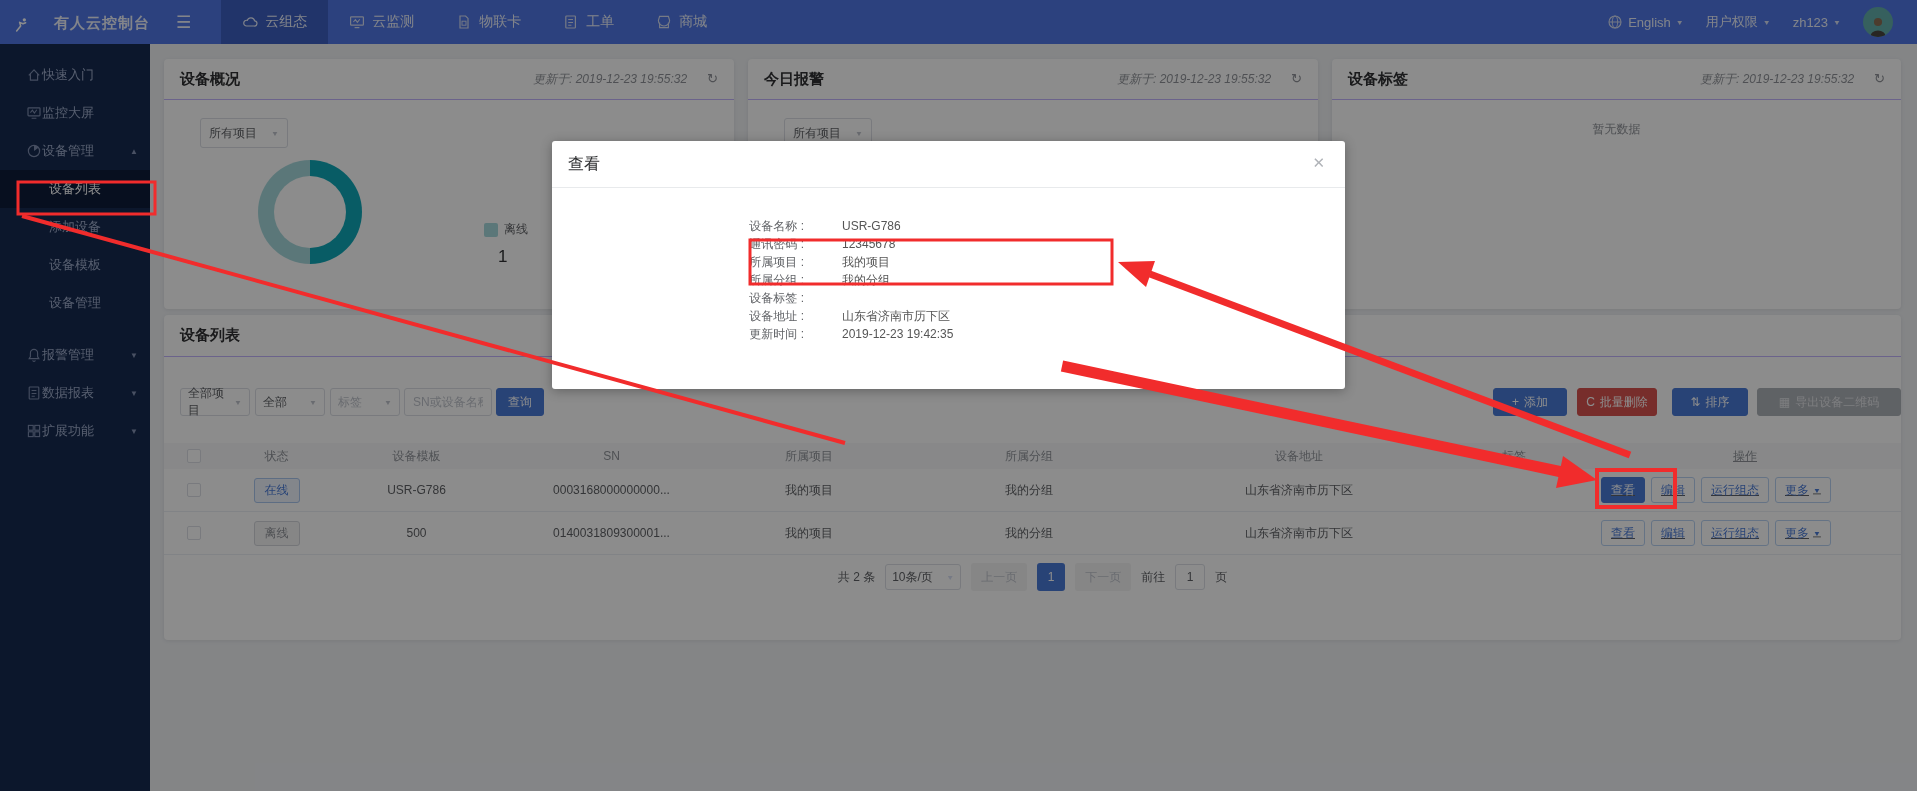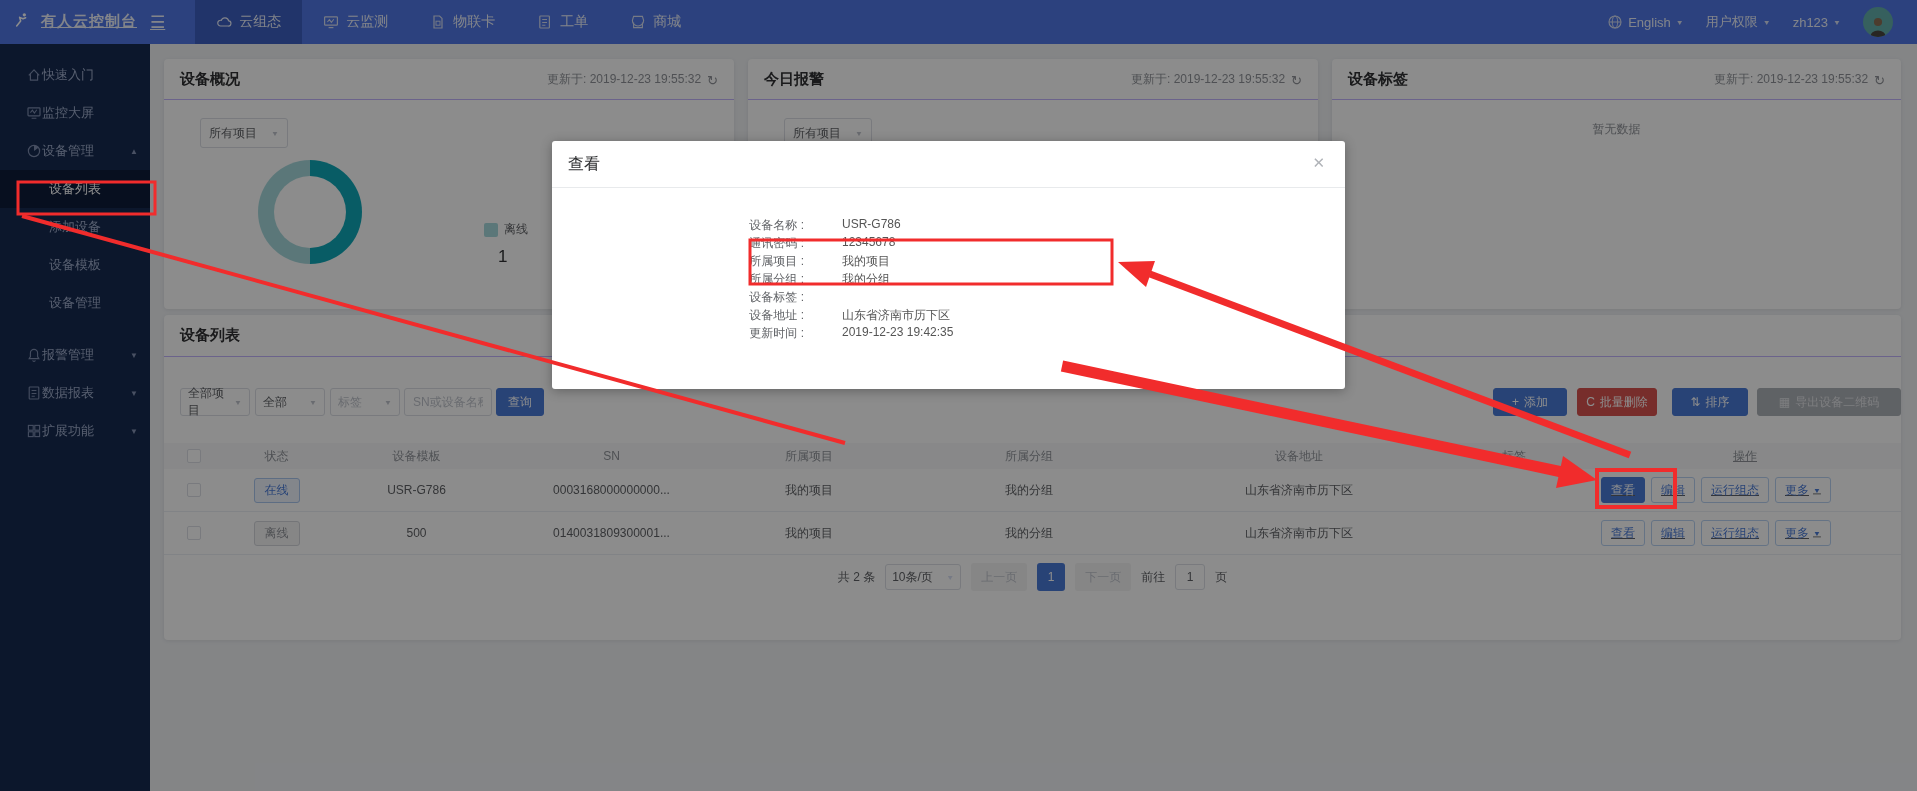--- a/index.html
+++ b/index.html
@@ -3,21 +3,21 @@
 <meta charset="utf-8">
 <style>
   * { margin:0; padding:0; box-sizing:border-box; }
   body { background:#4b4b4b; }
   .screen { position:relative; width:1917px; height:791px; overflow:hidden;
             font-family:"Liberation Sans","DejaVu Sans",sans-serif; font-size:12px; background:#f0f2f5; }
 
   
   .navbar { position:absolute; left:0; top:0; width:1917px; height:44px; background:#5077e6;
             display:flex; align-items:center; color:#edf1fb; z-index:1; }
-  .logo-wrap { display:flex; align-items:flex-start; gap:11px; padding:0 16px 0 14px;text-decoration:underline; }
+  .logo-wrap { display:flex; align-items:flex-end; gap:24px; padding:0 16px 0 14px; }
   .logo-title { font-size:15px; font-weight:bold; letter-spacing:1px; white-space:nowrap; }
   .burger { font-size:17px; cursor:pointer; margin-left:2px; }
   .nav-tabs { display:flex; height:44px; margin-left:14px; }
   .nav-tab { display:flex; align-items:center; gap:7px; padding:0 21px; font-size:14px; cursor:pointer; white-space:nowrap; }
   .nav-tab.active { background:#3c5fc2; }
   .nav-right { margin-left:auto; display:flex; align-items:center; gap:22px; padding-right:24px; font-size:13px; }
   .nav-drop { display:flex; align-items:center; gap:5px; cursor:pointer; white-space:nowrap; }
   .caret { font-size:8px; transform:scaleY(.85); color:#d7def2; }
   .avatar { width:30px; height:30px; border-radius:50%; background:#63b0ab; display:flex; align-items:flex-end; justify-content:center; overflow:hidden; cursor:pointer; }
 
@@ -30,21 +30,21 @@
   .side-sub.active { background:#0d1c39; color:#ffffff; }
   .side-gap { height:14px; }
   .sicon { width:16px; height:16px; flex:0 0 16px; }
 
   
   .main { position:absolute; left:150px; top:44px; width:1767px; height:747px; background:#f0f2f5; z-index:1; }
   .card { position:absolute; background:#fff; border-radius:4px; box-shadow:0 1px 4px rgba(0,0,0,.08); }
   .card-head { height:41px; display:flex; align-items:center; justify-content:space-between; padding:0 16px;
                border-bottom:1px solid #c4b5fd; }
   .card-title { font-size:15px; font-weight:bold; color:#303133; }
-  .updated { display:flex; align-items:flex-end; gap:6px; font-size:12px; color:#909399; }
+  .updated { display:flex; align-items:flex-start; gap:20px; font-size:12px; color:#909399;font-style:italic; }
   .refresh { color:#909399; font-size:13px; cursor:pointer; }
   .mini-select { position:absolute; width:88px; height:30px; border:1px solid #dcdfe6; border-radius:3px;
                  display:flex; align-items:center; justify-content:space-between; padding:0 8px; color:#606266; cursor:pointer; background:#fff; }
   .mini-select .caret { color:#c0c4cc; }
 
   
   .donut { position:absolute; left:94px; top:101px; width:104px; height:104px; border-radius:50%;
            background:conic-gradient(#0fa8b8 0 50%, #a7d9dd 50% 100%); }
   .donut-hole { position:absolute; inset:16px; border-radius:50%; background:#fff; }
   .legend-item { position:absolute; display:flex; align-items:center; gap:6px; color:#606266; font-size:12px; }
@@ -95,21 +95,21 @@
               font-size:12px; color:#606266; font-family:inherit; }
 
   
   .dim { position:absolute; inset:0; background:rgba(0,0,0,0.45); z-index:10; }
   .modal { position:absolute; left:552px; top:141px; width:793px; height:248px; background:#fff; border-radius:3px;
            box-shadow:0 2px 12px rgba(0,0,0,.3); z-index:20; }
   .modal-title { position:absolute; left:16px; top:13px; font-size:16px; color:#303133; }
   .modal-close { position:absolute; right:20px; top:13px; font-size:15px; color:#b0b3b8; cursor:pointer; }
   .modal-div { position:absolute; left:0; top:46px; width:100%; height:1px; background:#e8eaec; }
   .modal-body { position:absolute; left:0; top:76px; width:100%; }
-  .m-row { display:flex; height:18px; }
+  .m-row { display:flex; height:18px; align-items:center; }
   .m-label { width:252px; text-align:right; color:#606266; }
   .m-value { margin-left:38px; color:#555; }
   .anno { position:absolute; left:0; top:0; z-index:40; pointer-events:none; }
 </style>
 </head>
 <body>
 
 <div class="screen">
 
   <div class="navbar">

